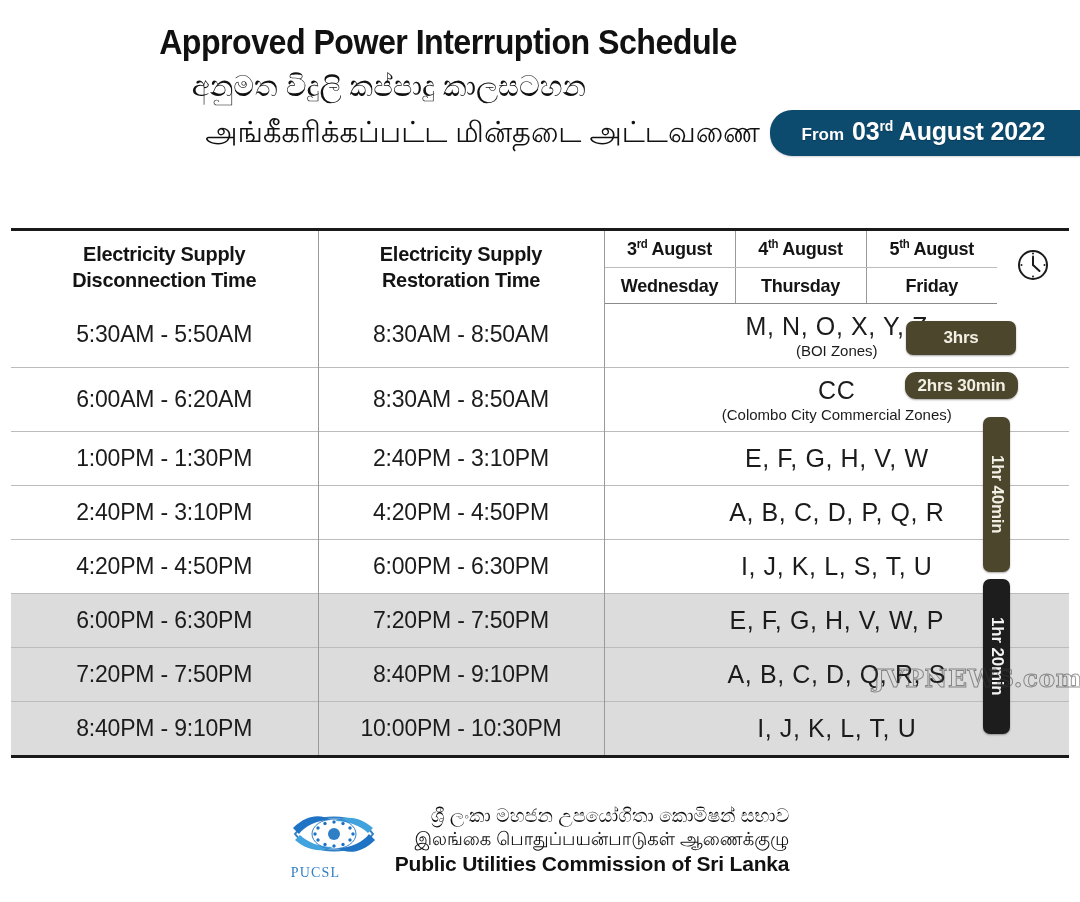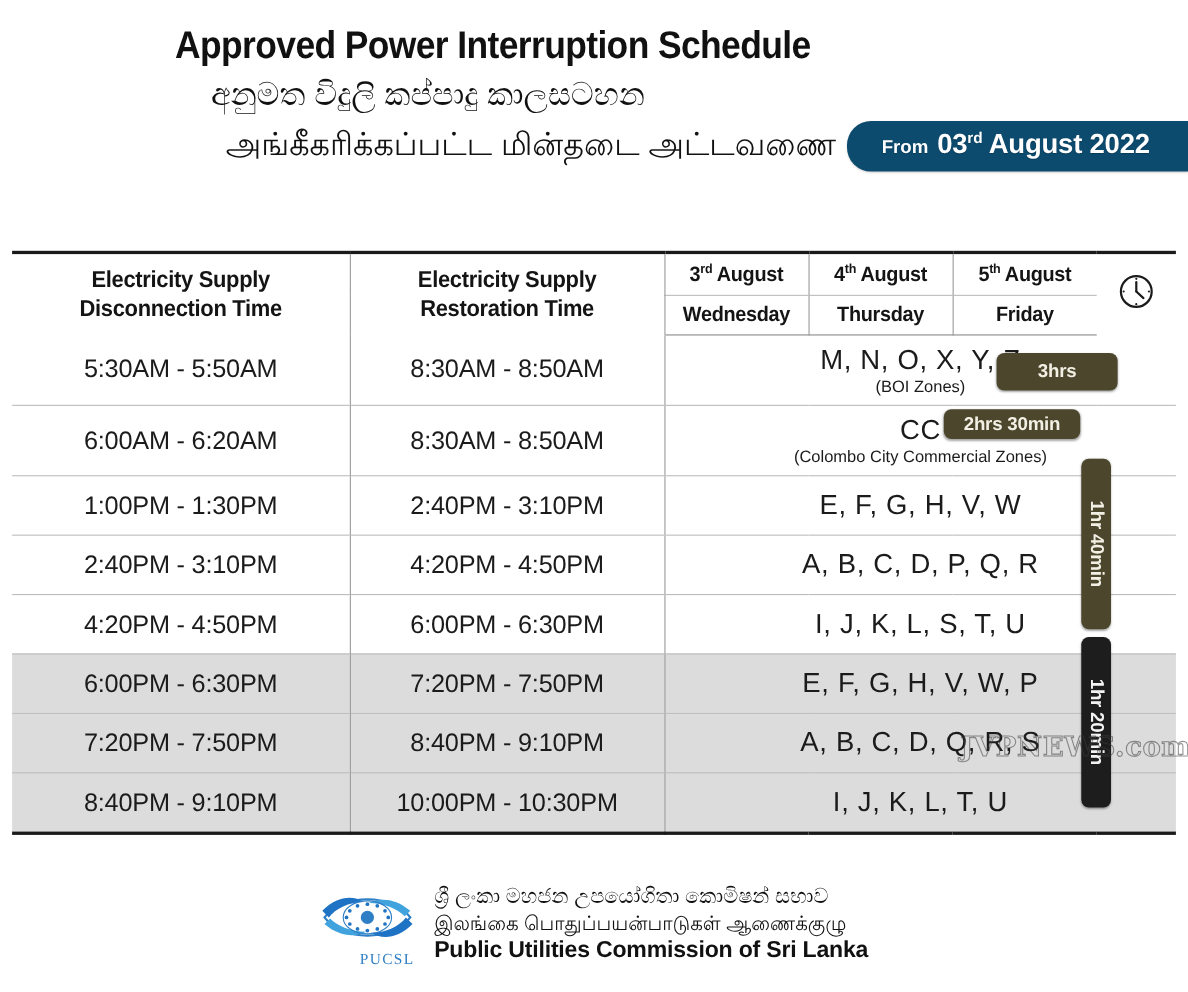--- a/index.html
+++ b/index.html
@@ -89,46 +89,46 @@
     background:#4c472c;color:#f2efe4;
     border-radius:7px;
     font-size:17px;font-weight:bold;
     display:flex;align-items:center;justify-content:center;
     box-shadow:0 1px 2px rgba(0,0,0,.35);
     letter-spacing:-0.2px;
   }
   .badge.dark{background:#1d1d1d;color:#f2f2f2;}
   .badge.vert{writing-mode:vertical-rl;}
   .badge.b1{left:895px;top:93px;width:110px;height:34px;}
-  .badge.b2{left:847px;top:144px;width:124px;height:27px;}
+  .badge.b2{left:894px;top:144px;width:113px;height:27px;border-radius:11px;}
   .badge.b3{left:972px;top:189px;width:27px;height:155px;}
   .badge.b4{left:972px;top:351px;width:27px;height:155px;}
 
   .watermark{
     position:absolute;left:862px;top:436px;
     font-family:"DejaVu Serif","Liberation Serif",serif;
     font-size:25px;font-weight:bold;
     color:rgba(255,255,255,0);
     -webkit-text-stroke:1px rgba(60,60,60,.55);
     letter-spacing:0.5px;
     pointer-events:none;white-space:nowrap;
   }
 
   
   .footer{
     position:absolute;left:0;right:0;bottom:22px;
     display:flex;align-items:center;justify-content:center;gap:18px;
   }
   .logo{width:86px;height:78px;position:relative;flex:none;}
   .logo .pucsl{
-    position:absolute;bottom:-1px;left:0;right:0;text-align:right;
+    position:absolute;bottom:-1px;left:0;right:0;text-align:left;
     font-size:14px;color:#2f7fc6;letter-spacing:1.2px;
     font-family:"Liberation Serif","DejaVu Serif",serif;
   }
-  .org{line-height:1.28;text-align:left;}
+  .org{line-height:1.28;text-align:right;}
   .org .si{font-size:19px;color:#111;}
   .org .ta{font-size:18px;color:#111;}
   .org .en{font-size:21px;font-weight:bold;color:#111;letter-spacing:-0.2px;}
 </style>
 </head>
 <body>
 
 <div class="header">
   <div class="title-main">Approved Power Interruption Schedule</div>
   <div class="title-si">අනුමත විදුලි කප්පාදු කාලසටහන</div>

